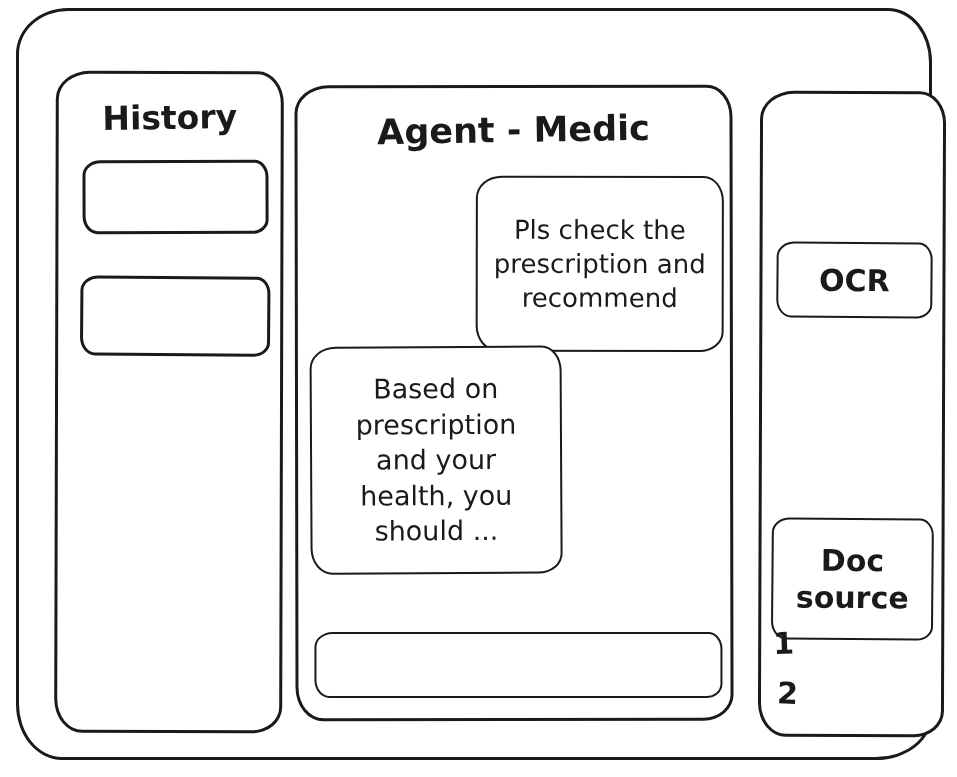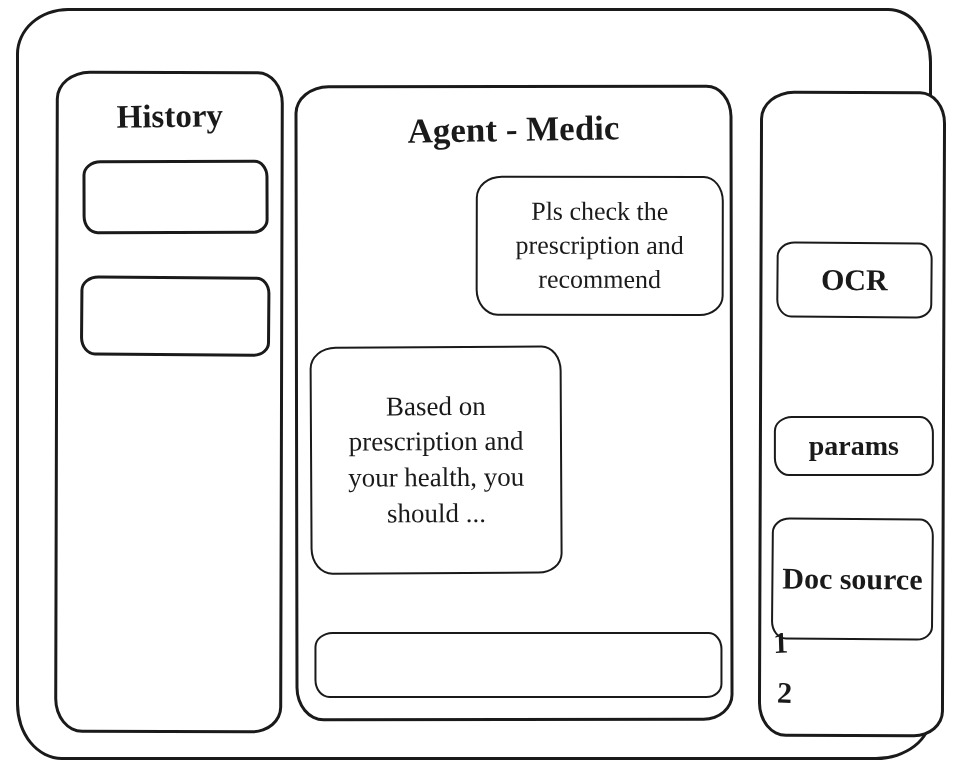--- a/index.html
+++ b/index.html
@@ -18,21 +18,20 @@
   }
   
   .r-big    { border-radius: 52px 44px 56px 46px / 46px 54px 44px 56px; }
   .r-panel  { border-radius: 34px 26px 30px 28px / 28px 32px 26px 34px; }
   .r-box    { border-radius: 18px 14px 16px 15px / 15px 17px 14px 18px; }
   .r-bubble { border-radius: 26px 20px 24px 22px / 22px 25px 20px 26px; }
 
   .app-frame {
     left: 16px; top: 8px; width: 916px; height: 752px;
     border-width: 3.5px;
-    font-family: Liberation Serif, serif;
   }
   .history-panel {
     left: 36px; top: 60px; width: 228px; height: 662px;
     transform: rotate(0.15deg);
   }
   .history-title {
     position: absolute; left: 0; top: 24px; width: 100%;
     text-align: center; font-size: 33px; font-weight: bold;
     transform: rotate(-1deg);
   }
@@ -49,21 +48,21 @@
     transform: rotate(-0.8deg);
   }
   .bubble {
     border-width: 2.8px;
     display: flex; align-items: center; justify-content: center;
     text-align: center;
     font-size: 26px; line-height: 1.32;
     padding: 12px 16px;
   }
   .user-bubble {
-    left: 178px; top: 88px; width: 248px; height: 140px;
+    left: 178px; top: 88px; width: 248px; height: 176px;
     transform: rotate(0.2deg);
   }
   .assistant-bubble {
     left: 12px; top: 258px; width: 252px; height: 228px;
     font-size: 27px;
     transform: rotate(-0.2deg);
   }
   .message-input {
     left: 16px; top: 544px; width: 408px; height: 66px;
     border-width: 2.8px;
@@ -112,21 +111,20 @@
 
     <div class="sketch r-bubble bubble assistant-bubble">Based on prescription and your health, you should ...</div>
 
     <div class="sketch r-box message-input"></div>
   </div>
 
   <div class="sketch r-panel tools-panel">
 
     <div class="sketch r-box tool-btn tool-ocr">OCR</div>
 
-    <div class="sketch r-box tool-btn tool-params">params</div>
 
     <div class="sketch r-box tool-btn tool-doc">Doc source</div>
 
     <div class="doc-num doc-num-1">1</div>
 
     <div class="doc-num doc-num-2">2</div>
   </div>
 
 </div>
 

